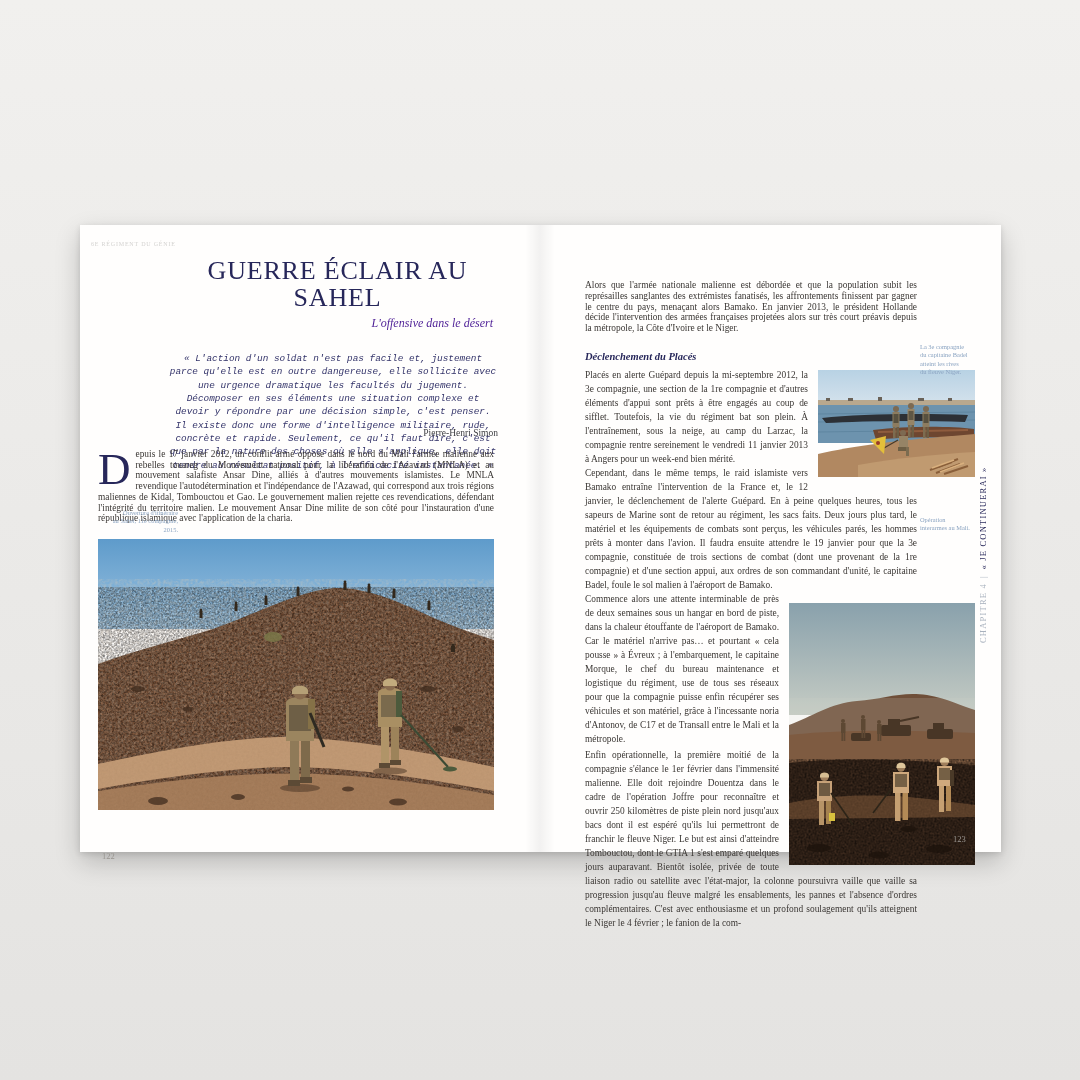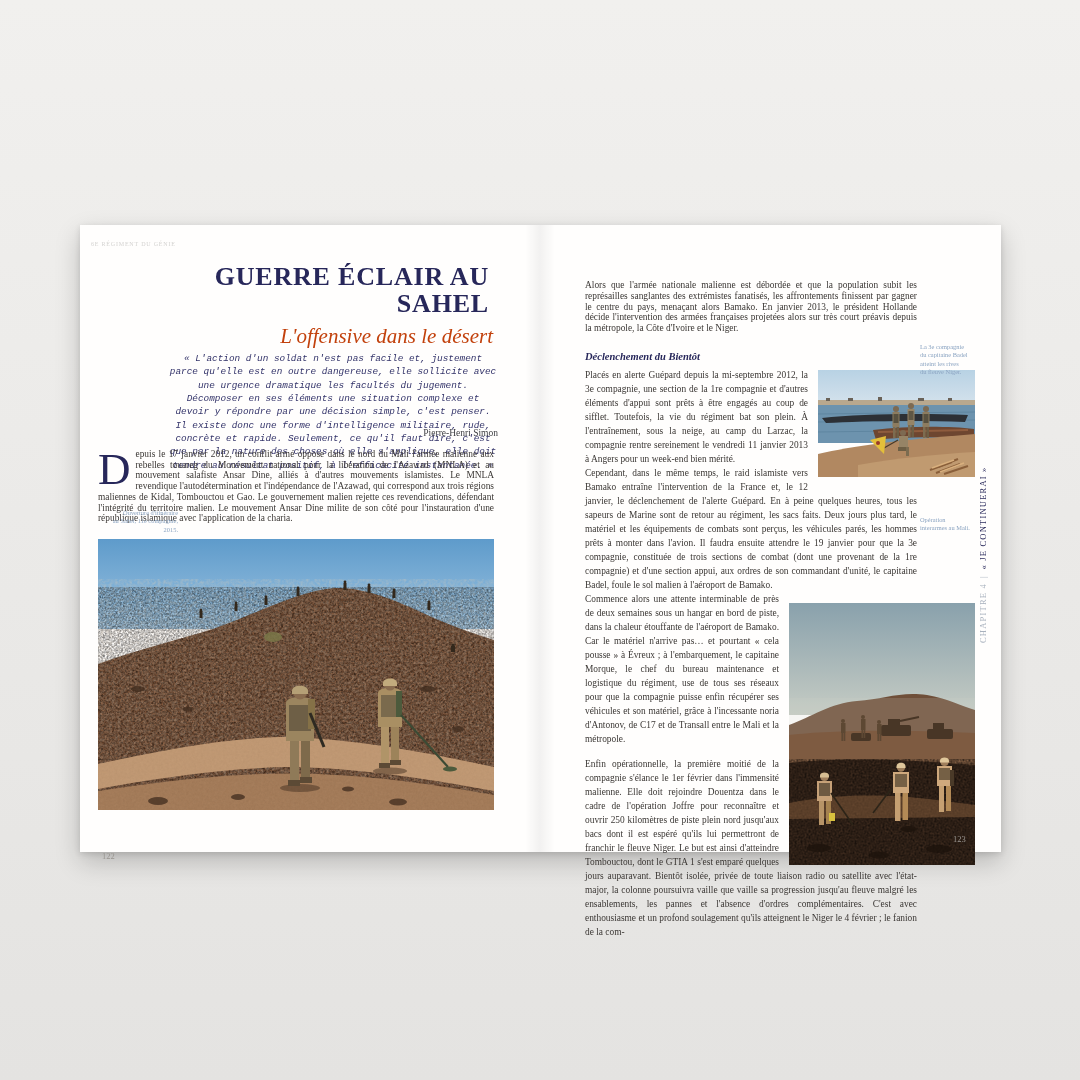--- a/index.html
+++ b/index.html
@@ -23,25 +23,25 @@
   .page-right{left:460px;width:461px;text-decoration:underline;}
 
   
   .running-head{
     position:absolute;left:11px;top:16px;
     font-size:6px;letter-spacing:.8px;color:#d4d3d1;
     text-transform:uppercase;font-family:"Liberation Serif",serif;
   }
   .title-block{position:absolute;left:100px;top:32px;width:315px;text-align:right;}
   .book-title{
-    font-size:26px;font-weight:bold;color:#27275a;letter-spacing:.8px;
-    line-height:1.05;margin:6px;
+    font-size:26px;font-weight:normal;color:#27275a;letter-spacing:.8px;
+    text-align:center;line-height:1.05;margin:0;
   }
   .book-subtitle{
-    font-size:21px;font-style:italic;color:#c2410c;margin:4px 2px 0 0;
+    font-size:12px;font-style:italic;color:#4c1d95;margin:4px 2px 0 0;
   }
   .quote{
     position:absolute;left:88px;top:127px;width:330px;
     font-size:9.4px;line-height:1.42;font-style:italic;color:#34346a;
     text-align:center;
     font-family:Liberation Mono, monospace;
   }
   .quote-attrib{
     position:absolute;left:88px;top:203px;width:330px;
     font-size:9.5px;color:#3c3c40;text-align:right;
@@ -72,21 +72,21 @@
   }
   .rp-heading{
     position:absolute;left:45px;top:126px;width:300px;
     font-size:10.5px;font-weight:bold;font-style:italic;color:#27275a;
   }
   .rp-body{
     position:absolute;left:45px;top:143px;width:332px;
     font-size:9.4px;line-height:14px;color:#3b3734;text-align:justify;
   }
   .rp-body p{margin:0;}
-  .rp-body p.gap{margin-top:11px;}
+  .rp-body p.gap{margin-top:2px;}
   .photo1-wrap{float:right;width:157px;height:107px;margin:2px -58px 7px 10px;}
   .photo2-wrap{float:right;clear:right;width:186px;height:262px;margin:11px -58px 0 10px;}
   .photo1-wrap svg,.photo2-wrap svg,.photoL svg{display:block;width:100%;height:100%;}
   .side-caption{
     position:absolute;width:58px;
     font-size:6.4px;line-height:1.3;color:#8ba4c2;white-space:pre-line;
   }
   .cap1{left:380px;top:118px;}
   .cap2{left:380px;top:291px;}
   .chapter-label{
@@ -232,21 +232,21 @@
       </svg>
     </div>
 
     <div class="pagenum pagenum-left">122</div>
   </div>
 
   <div class="page page-right">
 
     <div class="rp-para1">Alors que l'armée nationale malienne est débordée et que la population subit les représailles sanglantes des extrémistes fanatisés, les affrontements finissent par gagner le centre du pays, menaçant alors Bamako. En janvier 2013, le président Hollande décide l'intervention des armées françaises projetées alors sur très court préavis depuis la métropole, la Côte d'Ivoire et le Niger.</div>
 
-    <div class="rp-heading">Déclenchement du Bientôt</div>
+    <div class="rp-heading">Déclenchement du Placés</div>
 
     <div class="rp-body">
 
       <div class="photo photo1-wrap">
         <svg viewBox="0 0 157 107" preserveAspectRatio="none">
           <defs>
             <linearGradient id="sky1" x1="0" y1="0" x2="0" y2="1">
               <stop offset="0" stop-color="#b8d2e4"></stop>
                 <stop offset="1" stop-color="#d4e2ec"></stop>
             </linearGradient>

